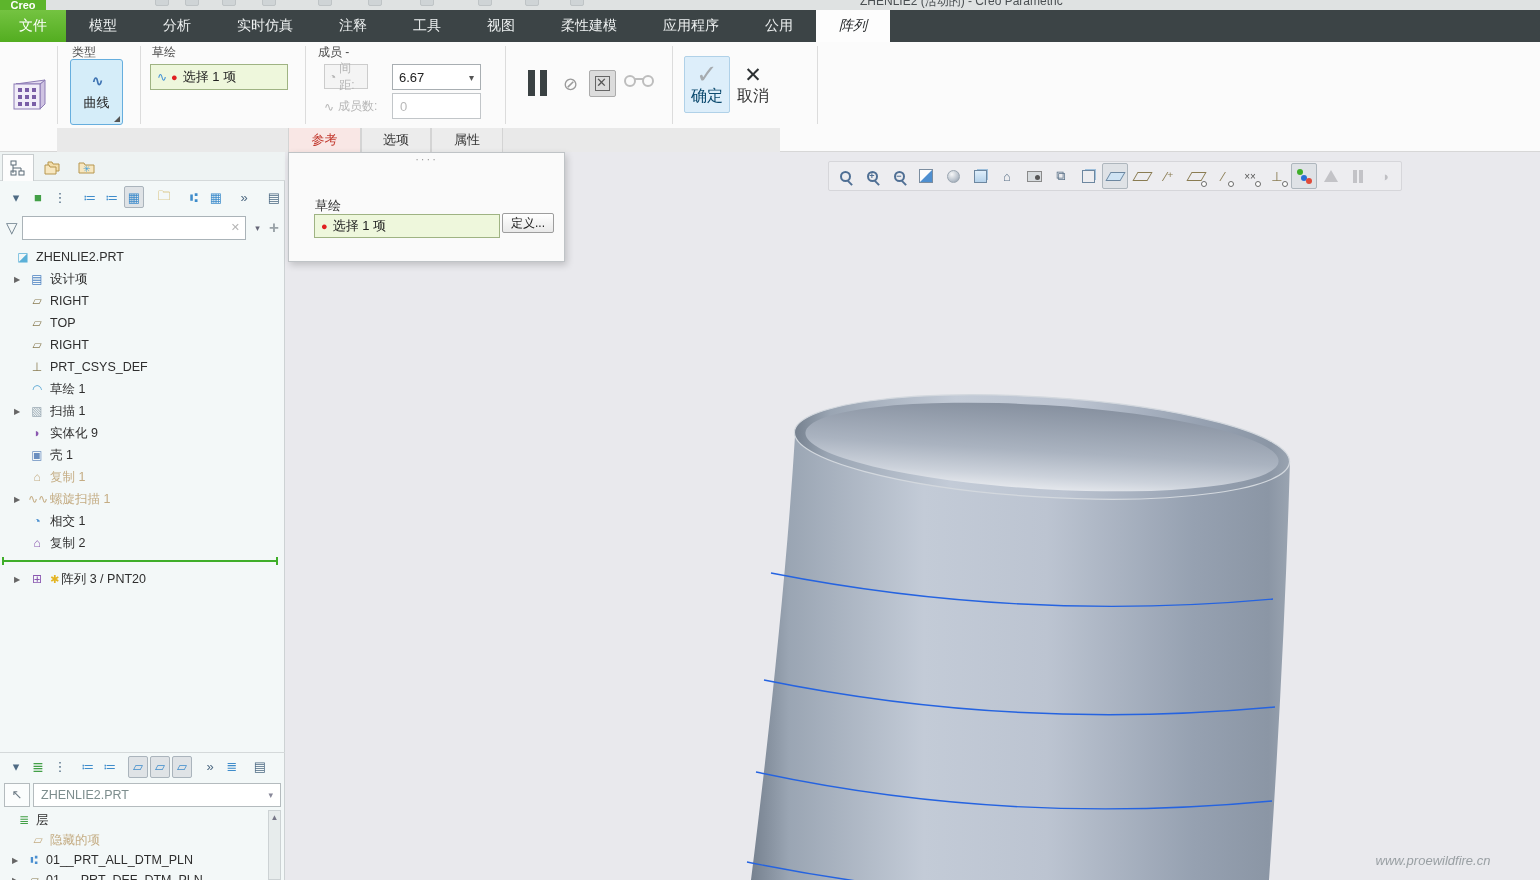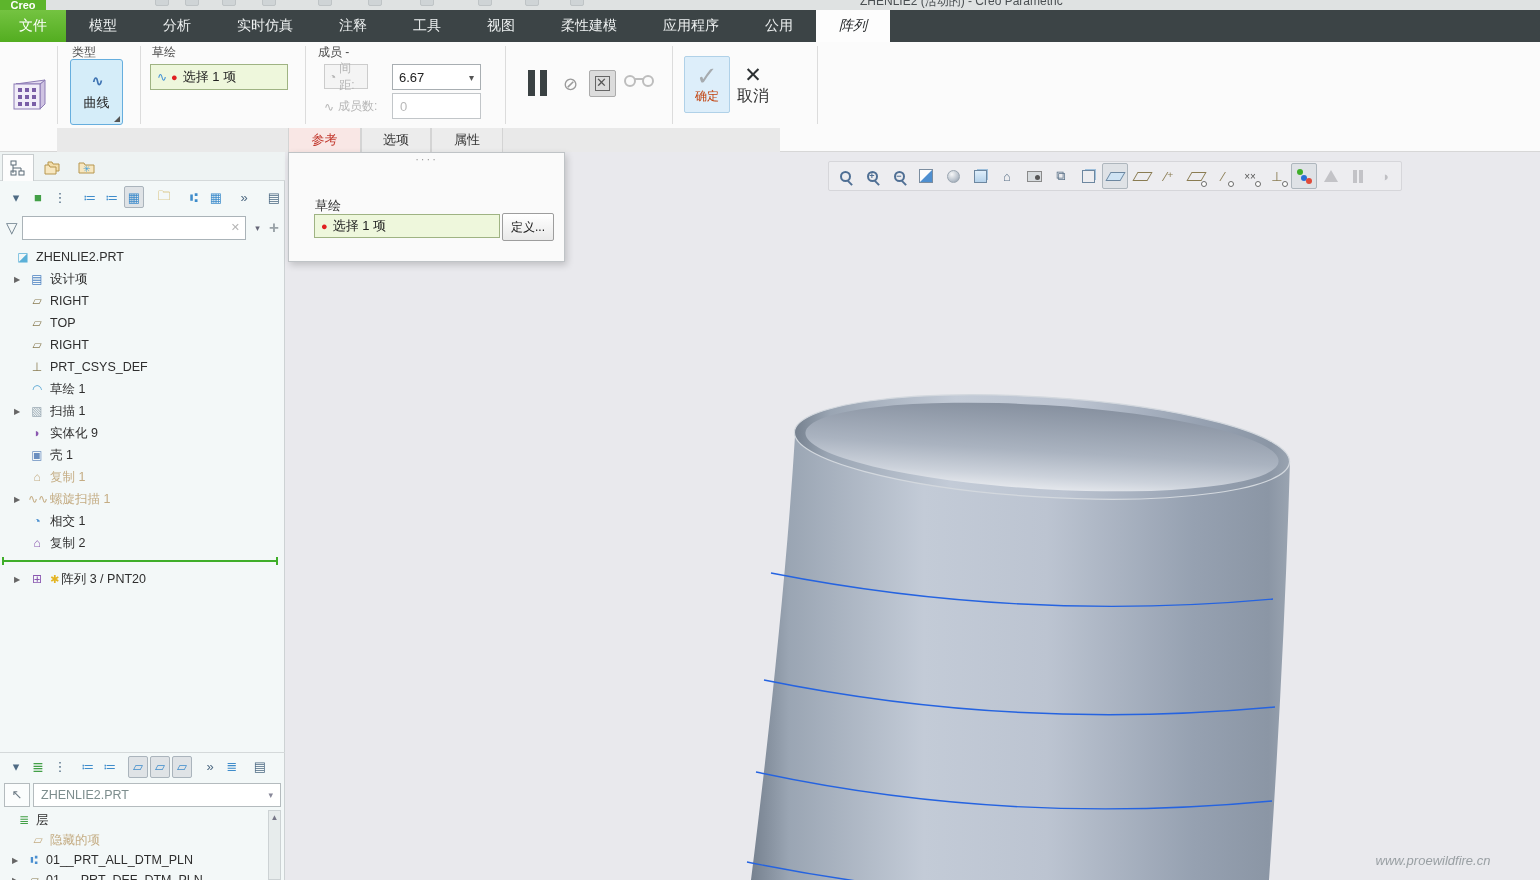--- a/index.html
+++ b/index.html
@@ -52,39 +52,39 @@
     border:1px solid #ababab; border-radius:2px; color:#555; }
   .verify-toggle .bx { position:absolute; left:5px; top:5px; width:15px; height:15px; border:1px solid #666; transform:rotate(0deg); }
   .verify-toggle .xx { position:absolute; left:6px; top:4px; font-size:13px; color:#555; }
   .glasses { position:absolute; left:624px; top:33px; width:30px; height:14px; }
   .glasses i { position:absolute; top:0; width:12px; height:12px; border:2px solid #bdbdbd; border-radius:50%; }
   .glasses i.l { left:0; } .glasses i.r { right:0; }
   .glasses u { position:absolute; left:11px; top:3px; width:8px; height:4px; border-top:2px solid #bdbdbd; }
   .ok-btn { position:absolute; left:684px; top:14px; width:46px; height:57px; background:#ddeefa; border:1px solid #b0d1e8;
     border-radius:2px; display:flex; flex-direction:column; align-items:center; justify-content:center; }
   .ok-btn .chk { color:#a6abaf; font-size:26px; font-weight:bold; line-height:24px; }
-  .ok-btn .lbl { color:#c2410c; font-size:12px; }
+  .ok-btn .lbl { color:#0c4a6e; font-size:16px; }
   .cancel-btn { position:absolute; left:734px; top:18px; width:38px; height:50px; display:flex; flex-direction:column; align-items:center; justify-content:center; }
   .cancel-btn .xg { color:#2d3133; font-size:21px; font-weight:bold; line-height:22px; }
   .cancel-btn .lbl { color:#333; font-size:16px; }
 
   
   #tabrow { position:absolute; left:0; top:128px; width:1540px; height:24px; background:#fbfbfb; border-bottom:1px solid #d7d7d7; }
   #tabrow .strip { position:absolute; left:57px; top:0; width:723px; height:24px; background:#e9e9e9; }
   .rtab { position:absolute; top:0; height:24px; display:flex; align-items:center; justify-content:center;
     font-size:13px; color:#333; border-left:1px solid #d4d4d4; border-right:1px solid #d4d4d4; background:#ececec; }
   .rtab.active { background:#f9e7e5; color:#c2392e; }
 
   
   #ref-panel { position:absolute; left:288px; top:152px; width:277px; height:110px; background:#fafafa;
     border:1px solid #bfc3c6; box-shadow:2px 3px 7px rgba(0,0,0,.18); }
   #ref-panel .drag { text-align:center; color:#9a9a9a; font-size:11px; letter-spacing:2px; line-height:12px; }
   #ref-panel .sk-label { position:absolute; left:26px; top:44px; font-size:13px; color:#333; }
   #ref-panel .coll { position:absolute; left:25px; top:61px; width:186px; height:24px; }
-  #ref-panel .define { position:absolute; left:213px; top:60px; width:52px; height:28px; background:linear-gradient(#fff,#e9e9e9);
+  #ref-panel .define { position:absolute; left:213px; top:60px; width:52px; height:20px; background:linear-gradient(#fff,#e9e9e9);
     border:1px solid #9d9d9d; border-radius:2px; font-size:12px; color:#222; display:flex; align-items:center; justify-content:center; }
 
   
   #leftpanel { position:absolute; left:0; top:152px; width:285px; height:728px; background:#f3f8f8; border-right:1px solid #cdd2d4; }
   .lp-tabs { position:absolute; left:0; top:0; width:285px; height:29px; border-bottom:1px solid #d4d9da; background:#eef3f3; }
   .lp-tab { position:absolute; top:2px; width:32px; height:27px; display:flex; align-items:center; justify-content:center; font-size:14px; }
   .lp-tab.active { background:#fdfdfd; border:1px solid #c8cdcf; border-bottom:none; }
   .lp-toolbar { position:absolute; left:0; top:31px; width:285px; height:28px; display:flex; align-items:center; gap:2px; padding-left:6px; }
   .ti { min-width:20px; height:22px; display:flex; align-items:center; justify-content:center; font-size:13px; color:#4f6b84; }
   .ti.pressed { background:#dfe3e6; border:1px solid #aab4bc; border-radius:2px; }

